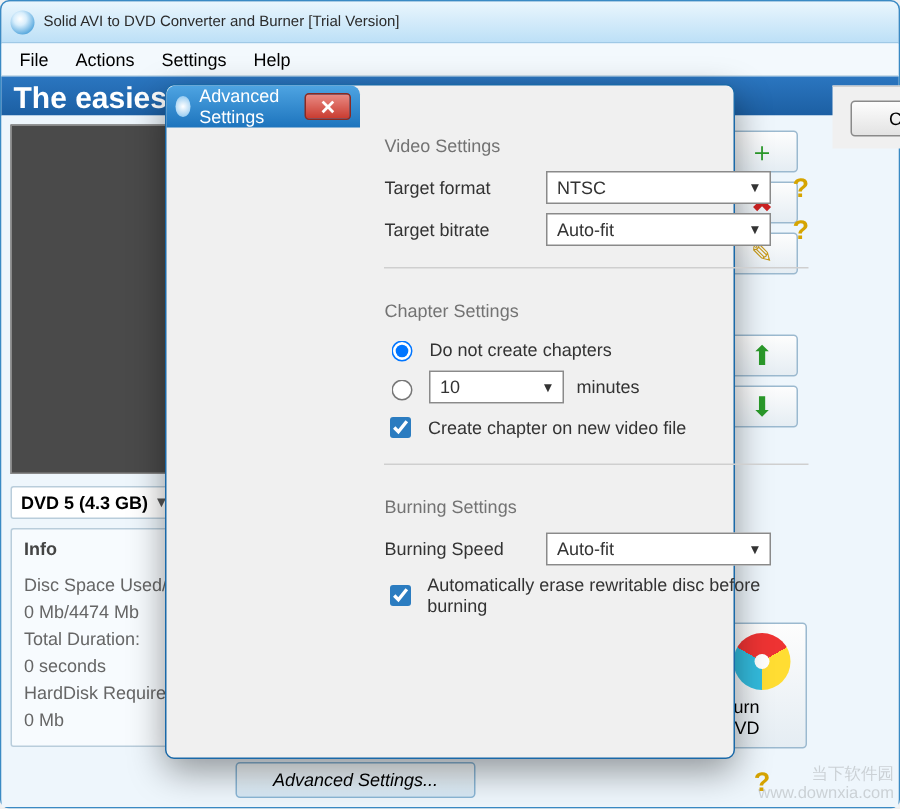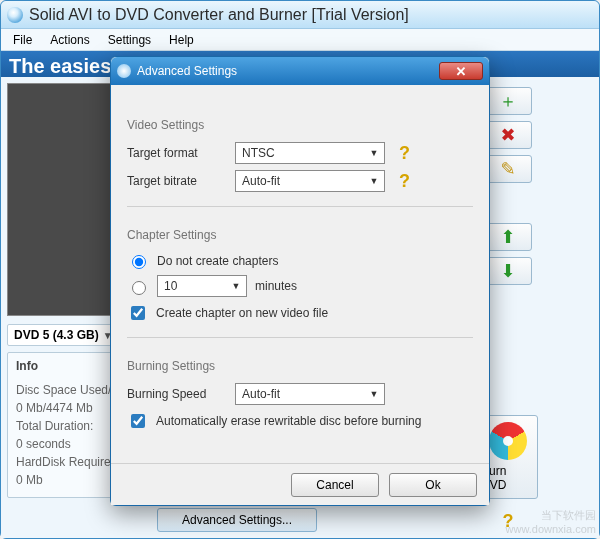--- a/index.html
+++ b/index.html
@@ -32,21 +32,21 @@
   align-items: center;
   padding: 0 6px;
   border-radius: 6px 6px 0 0;
 }
 .titlebar .app-icon {
   width: 16px; height: 16px;
   border-radius: 50%;
   background: radial-gradient(circle at 40% 35%, #fff 0%, #d8eefc 30%, #49a0da 80%);
   margin-right: 6px;
 }
-.titlebar .title { color: #2b2b2b; font-size: 16px; }
+.titlebar .title { color: #2b2b2b; font-size: 10px; }
 .menubar {
   height: 22px;
   background: #f3f9fd;
   display: flex;
   align-items: center;
   padding: 0 4px;
   border-bottom: 1px solid #c8dce9;
   gap: 2px;
 }
 .menubar .mitem {
@@ -98,20 +98,21 @@
 }
 .info-box .hdr { font-weight: bold; padding-bottom: 6px; color:#444; }
 .info-box .line { color: #666; margin-top: 4px; }
 .adv-btn-row { margin-top: 10px; text-align:center; }
 .adv-btn {
   display:inline-block;
   background: linear-gradient(#f7fbfd,#d6e8f5);
   border:1px solid #8ab6d6;
   border-radius:3px;
   padding:4px 24px;
+  font-style:italic;
 }
 
 .right-col {
   width: 70px;
   display: flex;
   flex-direction: column;
   gap: 6px;
   align-items: center;
   padding-top: 4px;
 }
@@ -147,21 +148,21 @@
 
 
 .dialog {
   position: absolute;
   left: 110px; top: 56px;
   width: 380px; height: 450px;
   background: #f0f0f0;
   border: 1px solid #1a69a8;
   border-radius: 6px;
   box-shadow: 0 8px 24px rgba(0,0,0,0.4);
-  display:flex; flex-direction:column;
+  display:flex; 
 }
 .dialog .dtitle {
   height: 28px;
   background: linear-gradient(#4ea4e2,#1d74bd);
   border-radius:6px 6px 0 0;
   display:flex; align-items:center;
   padding:0 6px;
   color:#fff;
 }
 .dialog .dtitle .dt-icon{

